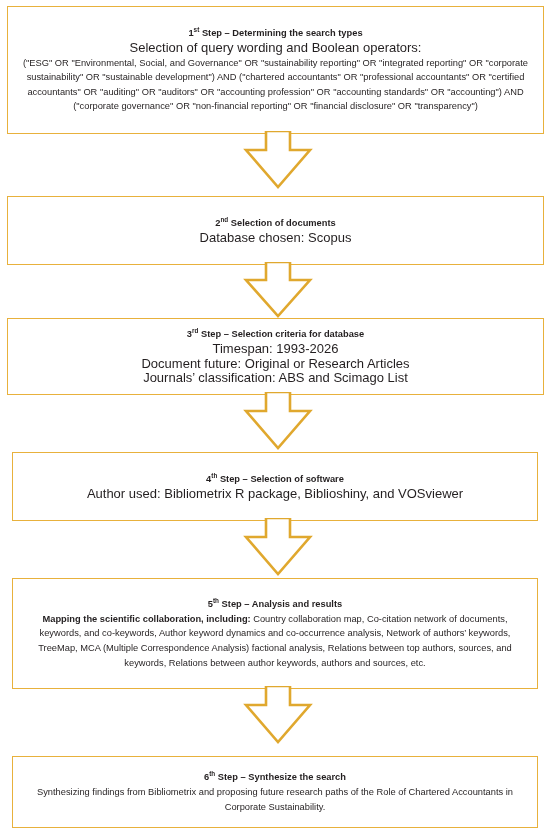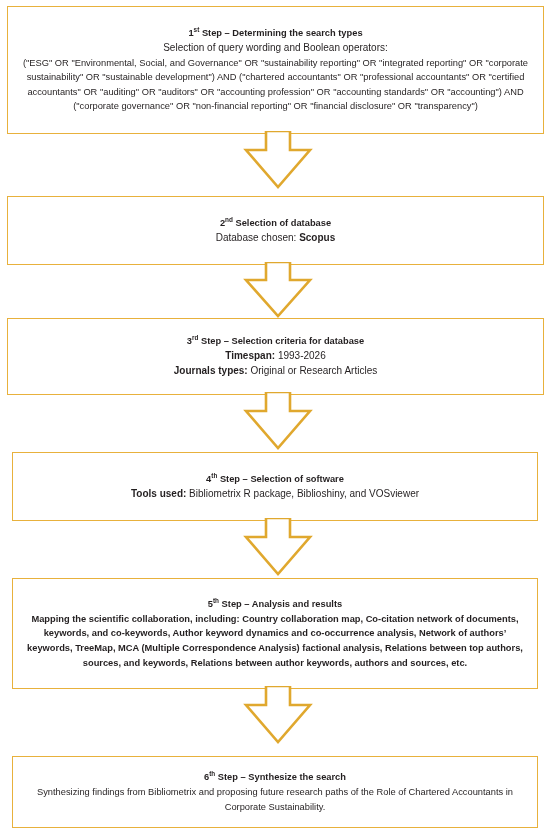--- a/index.html
+++ b/index.html
@@ -37,26 +37,26 @@
     line-height: 15px;
     color: #231f20;
     white-space: nowrap;
   }
   .step-title sup {
     font-size: 6.4px;
     vertical-align: super;
     line-height: 0;
   }
   .step-line {
-    font-size: 10px;
+    font-size: 13px;
     line-height: 14.6px;
     color: #231f20;
   }
   .step-line b {
-    font-weight: bold;
+    font-weight: normal;
   }
   .body-block {
     font-size: 9.3px;
     line-height: 14.6px;
     text-align: center;
   }
   .arrow-wrap {
     position: absolute;
     pointer-events: none;
   }
@@ -86,71 +86,74 @@
   </div>
 
   <div class="arrow-wrap" style="left:243px; top:131px; width:70px; height:58px;">
     <svg viewBox="0 0 70 58" preserveAspectRatio="none">
       <polygon class="arrow-shape" points="23,0 23,19 3,19 35,56 67,19 47,19 47,0"></polygon>
     </svg>
   </div>
 
   <div class="step-box" style="left:7px; top:196px; width:537px; height:69px;">
     <div class="step-title">
-      <span>2</span><sup>nd</sup><span> Selection of database</span>
+      <span>2</span><sup>nd</sup><span> Selection of documents</span>
     </div>
     <div class="step-line">
       <span>Database chosen: </span><b>Scopus</b>
     </div>
   </div>
 
   <div class="arrow-wrap" style="left:243px; top:262px; width:70px; height:56px;">
     <svg viewBox="0 0 70 56" preserveAspectRatio="none">
       <polygon class="arrow-shape" points="23,0 23,18 3,18 35,54 67,18 47,18 47,0"></polygon>
     </svg>
   </div>
 
   <div class="step-box" style="left:7px; top:318px; width:537px; height:77px;">
     <div class="step-title">
       <span>3</span><sup>rd</sup><span> Step – Selection criteria for database</span>
     </div>
     <div class="step-line">
       <b>Timespan:</b><span> 1993-2026</span>
     </div>
     <div class="step-line">
-      <b>Journals types:</b><span> Original or Research Articles</span>
+      <b>Document future:</b><span> Original or Research Articles</span>
+    </div>
+    <div class="step-line">
+      <b>Journals’ classification</b><span>: ABS and Scimago List</span>
     </div>
   </div>
 
   <div class="arrow-wrap" style="left:243px; top:392px; width:70px; height:58px;">
     <svg viewBox="0 0 70 58" preserveAspectRatio="none">
       <polygon class="arrow-shape" points="23,0 23,19 3,19 35,56 67,19 47,19 47,0"></polygon>
     </svg>
   </div>
 
   <div class="step-box" style="left:12px; top:452px; width:526px; height:69px;">
     <div class="step-title">
       <span>4</span><sup>th</sup><span> Step – Selection of software</span>
     </div>
     <div class="step-line">
-      <b>Tools used:</b><span> Bibliometrix R package, Biblioshiny, and VOSviewer</span>
+      <b>Author used:</b><span> Bibliometrix R package, Biblioshiny, and VOSviewer</span>
     </div>
   </div>
 
   <div class="arrow-wrap" style="left:243px; top:518px; width:70px; height:58px;">
     <svg viewBox="0 0 70 58" preserveAspectRatio="none">
       <polygon class="arrow-shape" points="23,0 23,19 3,19 35,56 67,19 47,19 47,0"></polygon>
     </svg>
   </div>
 
   <div class="step-box" style="left:12px; top:578px; width:526px; height:111px;">
     <div class="step-title">
       <span>5</span><sup>th</sup><span> Step – Analysis and results</span>
     </div>
-    <div class="body-block" style="max-width:504px;font-weight:bold;">
+    <div class="body-block" style="max-width:504px;">
       <b>Mapping the scientific collaboration, including:</b><span> Country collaboration map, Co-citation network of documents, keywords, and co-keywords, Author keyword dynamics and co-occurrence analysis, Network of authors’ keywords, TreeMap, MCA (Multiple Correspondence Analysis) factional analysis, Relations between top authors, sources, and keywords, Relations between author keywords, authors and sources, etc.</span>
     </div>
   </div>
 
   <div class="arrow-wrap" style="left:243px; top:686px; width:70px; height:58px;">
     <svg viewBox="0 0 70 58" preserveAspectRatio="none">
       <polygon class="arrow-shape" points="23,0 23,19 3,19 35,56 67,19 47,19 47,0"></polygon>
     </svg>
   </div>
 

